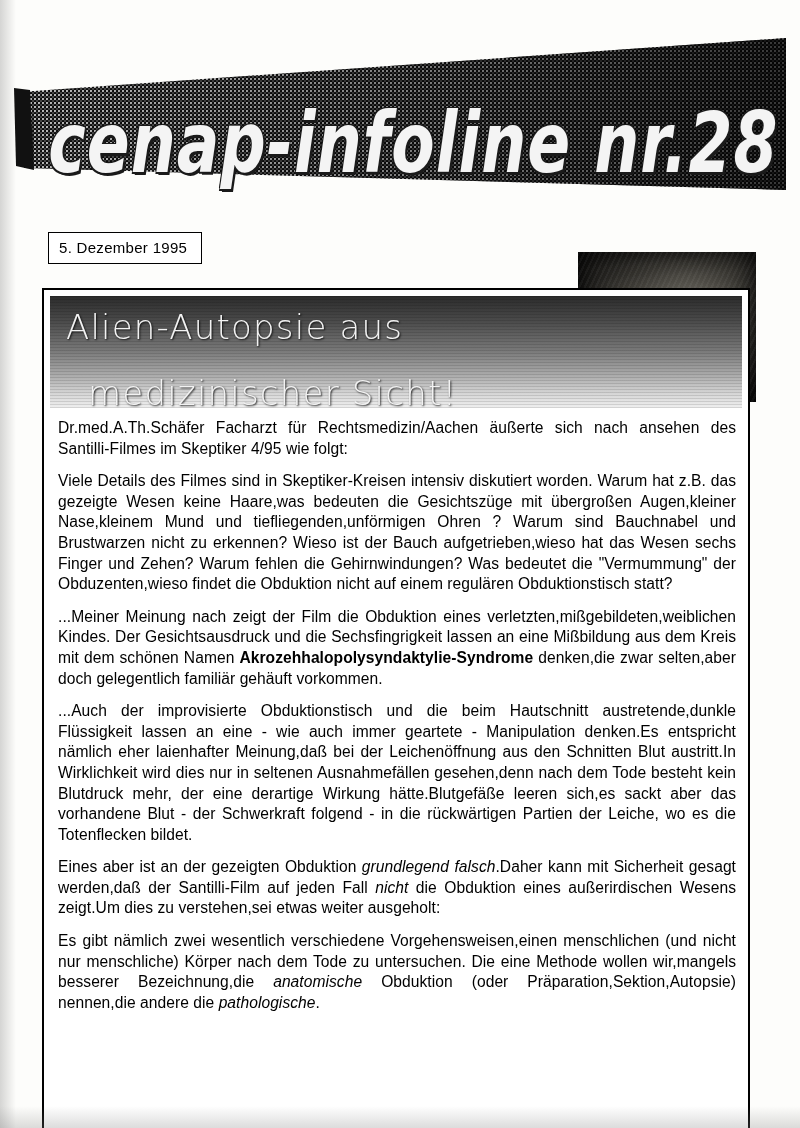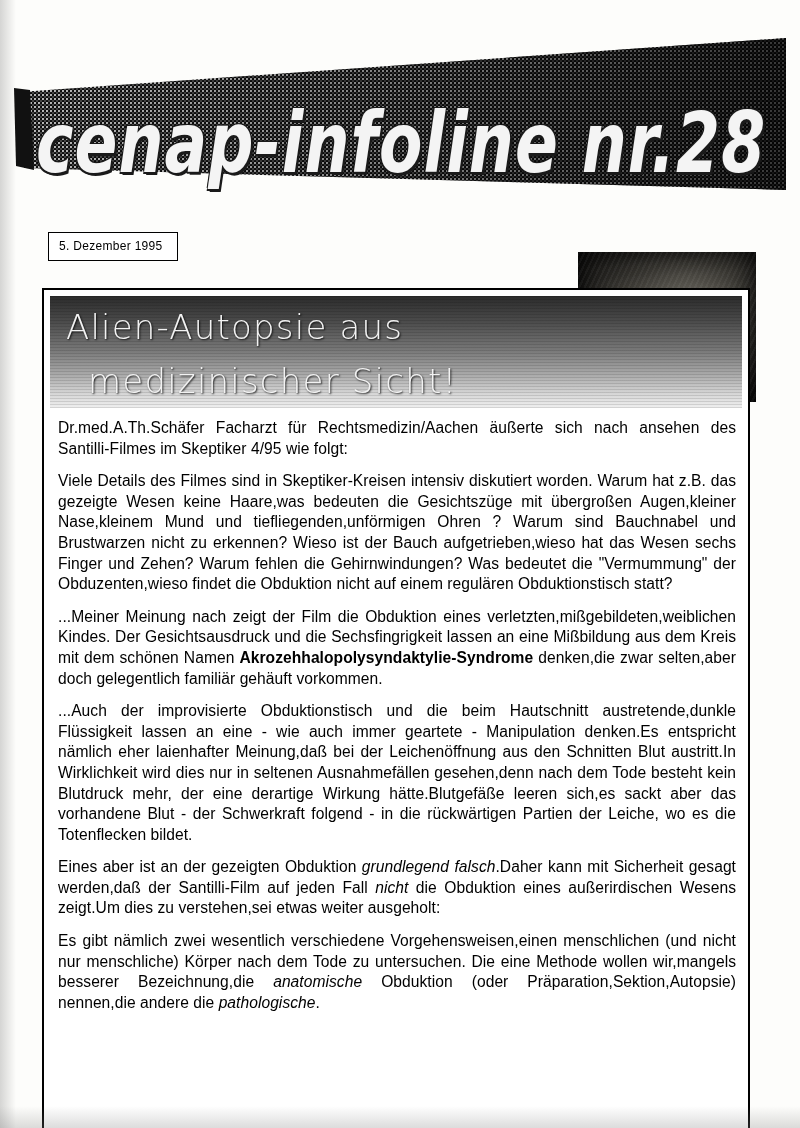--- a/index.html
+++ b/index.html
@@ -22,20 +22,21 @@
     background: #fdfdfb;
   }
 
   
   .masthead {
     position: absolute;
     left: 14px;
     top: 38px;
     width: 772px;
     height: 168px;
+    text-align: center;
   }
   .masthead-shape {
     position: absolute;
     left: 0;
     top: 0;
     width: 100%;
     height: 100%;
   }
   .masthead-title {
     position: absolute;
@@ -59,21 +60,21 @@
     pointer-events: none;
   }
 
   
   .date-box {
     position: absolute;
     left: 48px;
     top: 232px;
     border: 1.5px solid #000;
     padding: 6px 14px 7px 10px;
-    font-size: 12px;
+    font-size: 15px;
     background: #fff;
     letter-spacing: 0.3px;
   }
 
   
   .photo-inset {
     position: absolute;
     left: 578px;
     top: 252px;
     width: 178px;
@@ -126,21 +127,21 @@
     top: 4px;
     right: 8px;
     font-family: "DejaVu Sans", sans-serif;
     font-size: 34px;
     font-weight: 300;
     line-height: 54px;
     color: #f2f2f2;
     letter-spacing: 1.2px;
     text-shadow: 1px 1px 2px rgba(0,0,0,.85);
   }
-  .headline-text .l2 { display: block; padding-left: 22px; }
+  .headline-text .l2 { display: block; padding-left: 22px; margin-top: 12px; }
 
   .body-col {
     padding: 10px 12px 0 14px;
     font-size: 15.6px;
     line-height: 20.6px;
     text-align: justify;
     letter-spacing: 0.05px;
   }
   .body-col p {
     margin: 0 0 12px 0;

